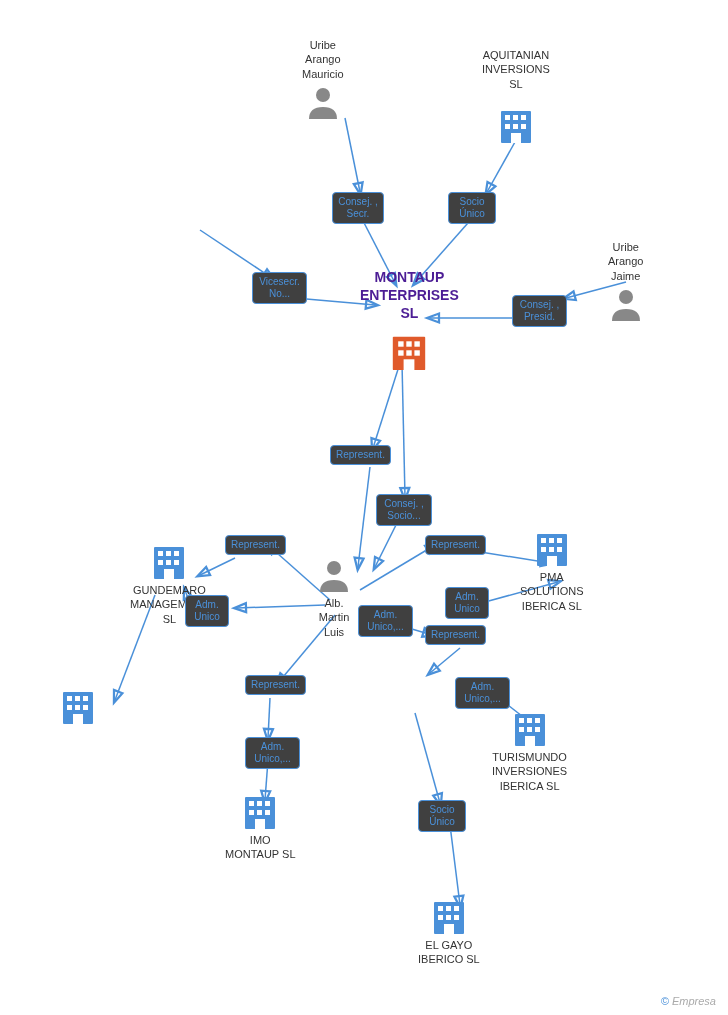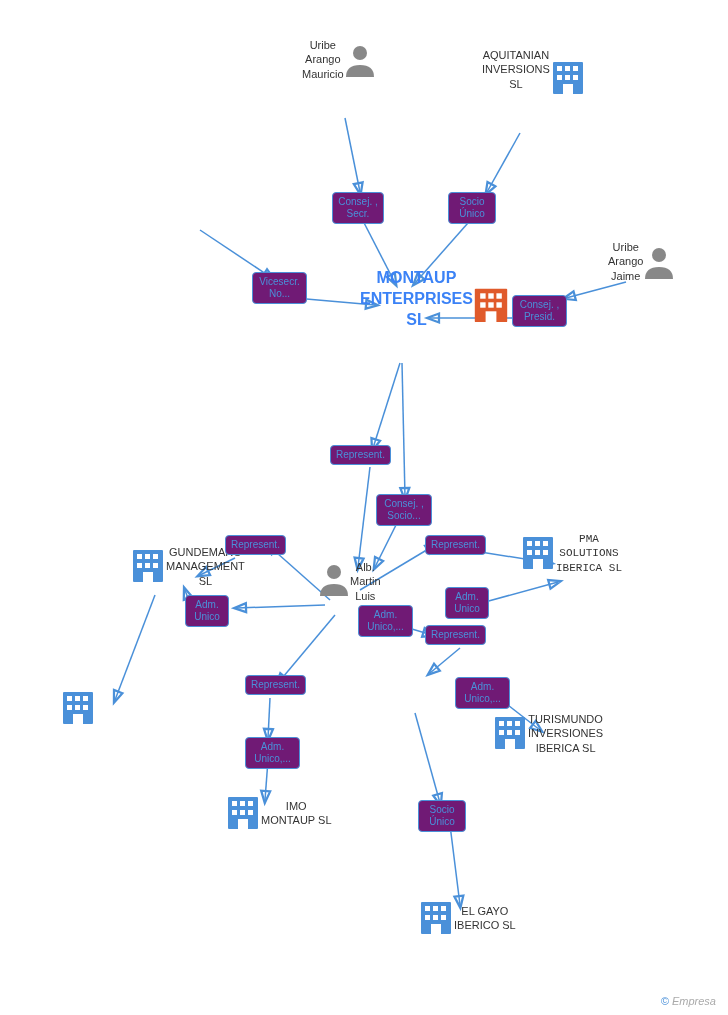--- a/index.html
+++ b/index.html
@@ -12,20 +12,21 @@
       overflow-x: hidden;
     }
     .diagram-container {
       width: 728px;
       height: 1015px;
       position: relative;
     }
     .node {
       position: absolute;
       display: flex;
+      flex-direction: column;
       align-items: center;
       text-align: center;
     }
     .node-label {
       font-size: 11px;
       color: #333;
       line-height: 1.3;
       text-align: center;
     }
     .person-icon {
@@ -51,21 +52,21 @@
       width: 36px;
       height: 38px;
     }
     .building-icon.main svg rect.main-bg {
       fill: #e05a2b;
     }
     .relation-box {
       position: absolute;
       border: 1.5px solid #4a90d9;
       border-radius: 4px;
-      background: #701a75;
+      background: #404040;
       color: #4a90d9;
       font-size: 10px;
       text-align: center;
       padding: 3px 5px;
       line-height: 1.2;
       white-space: nowrap;
     }
     .watermark {
       position: absolute;
       bottom: 8px;
@@ -194,21 +195,21 @@
           <rect x="7" y="17" width="5" height="5" fill="#fff"></rect>
           <rect x="15" y="17" width="5" height="5" fill="#fff"></rect>
           <rect x="23" y="17" width="5" height="5" fill="#fff"></rect>
           <rect x="13" y="26" width="10" height="10" fill="#fff"></rect>
         </svg>
     </div>
   </div>
 
 
   <div class="node" style="left:360px;top:268px;">
-    <div class="node-label" style="white-space:pre-line;font-size:16px;color:#3b82f6;font-weight:bold;margin-bottom:11px;">MONTAUP
+    <div class="node-label" style="white-space:pre-line;font-size:14px;color:#4c1d95;font-weight:bold;margin-bottom:11px;">MONTAUP
 ENTERPRISES
 SL</div>
     <div class="building-icon main">
       <svg viewBox="0 0 40 42" fill="#e05a2b">
           <rect class="main-bg" x="2" y="3" width="36" height="37" rx="1" fill="#e05a2b"></rect>
           <rect x="8" y="8" width="6" height="6" fill="#fff"></rect>
           <rect x="17" y="8" width="6" height="6" fill="#fff"></rect>
           <rect x="26" y="8" width="6" height="6" fill="#fff"></rect>
           <rect x="8" y="18" width="6" height="6" fill="#fff"></rect>
           <rect x="17" y="18" width="6" height="6" fill="#fff"></rect>
@@ -266,21 +267,21 @@
           <rect x="3" y="4" width="30" height="32" rx="1" fill="#4a90d9"></rect>
           <rect x="7" y="8" width="5" height="5" fill="#fff"></rect>
           <rect x="15" y="8" width="5" height="5" fill="#fff"></rect>
           <rect x="23" y="8" width="5" height="5" fill="#fff"></rect>
           <rect x="7" y="17" width="5" height="5" fill="#fff"></rect>
           <rect x="15" y="17" width="5" height="5" fill="#fff"></rect>
           <rect x="23" y="17" width="5" height="5" fill="#fff"></rect>
           <rect x="13" y="26" width="10" height="10" fill="#fff"></rect>
         </svg>
     </div>
-    <div class="node-label" style="white-space:pre-line;font-size:11px;color:#333;margin-top:2px;font-family:Liberation Mono, monospace;">PMA
+    <div class="node-label" style="white-space:pre-line;font-size:11px;color:#333;margin-top:2px;">PMA
 SOLUTIONS
 IBERICA  SL</div>
   </div>
 
   <div class="node" style="left:60px;top:688px;">
     <div class="building-icon">
       <svg viewBox="0 0 36 38" fill="#4a90d9">
           <rect x="3" y="4" width="30" height="32" rx="1" fill="#4a90d9"></rect>
           <rect x="7" y="8" width="5" height="5" fill="#fff"></rect>
           <rect x="15" y="8" width="5" height="5" fill="#fff"></rect>

